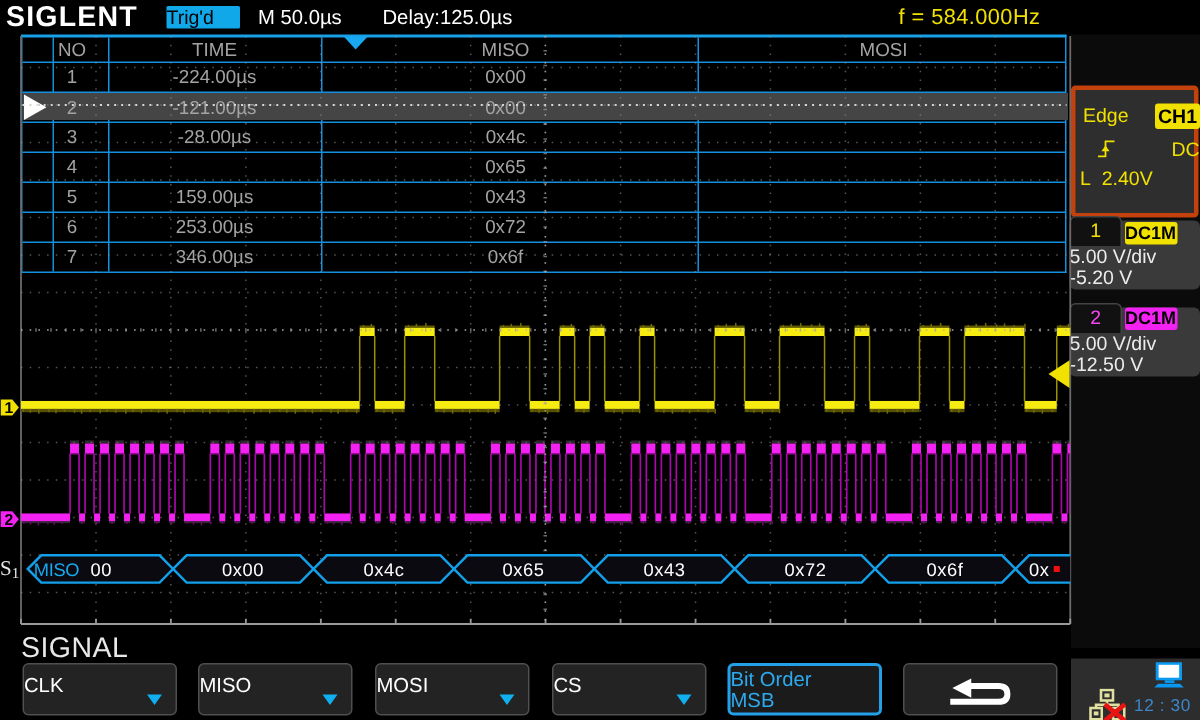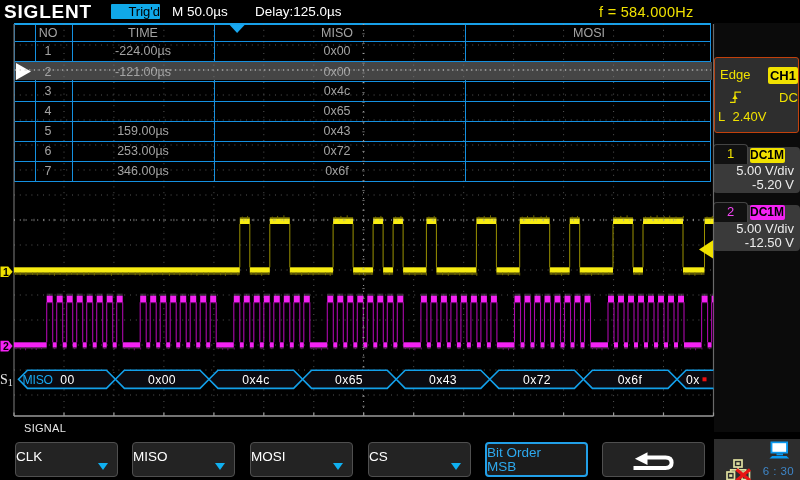--- a/index.html
+++ b/index.html
@@ -1,46 +1,46 @@
 <!DOCTYPE html>
 <html><head><meta charset="utf-8"><style>
 *{margin:0;padding:0;box-sizing:border-box}
 html,body{width:800px;height:480px;background:#000;font-family:"Liberation Sans",sans-serif;position:relative;overflow:hidden}
 #topbar{position:absolute;left:0;top:0;width:731px;height:23px;background:#000;color:#fff}
 #logo{position:absolute;left:4px;top:1px;font-size:19px;font-weight:bold;letter-spacing:.8px;color:#fff}
-#trigd{position:absolute;left:111px;top:3.5px;width:49px;height:15px;background:#10a8e8;color:#000;font-size:13px;text-align:right;line-height:16px;border-radius:1px}
+#trigd{position:absolute;left:111px;top:3.5px;width:49px;height:15px;background:#10a8e8;color:#000;font-size:13px;text-align:left;line-height:16px;border-radius:1px}
 #mtime{position:absolute;left:172px;top:4px;font-size:13.5px}
 #delay{position:absolute;left:255px;top:4px;font-size:13.5px}
 #freq{position:absolute;left:599px;top:3.5px;font-size:14.5px;letter-spacing:0.3px;color:#f0e100}
 #tbl{position:absolute;left:14px;top:23px;width:697px;height:158.5px;border:1.4px solid #1490e0;border-top:2.4px solid #18a0e8;background:#000;color:#a3a3a3;font-size:12px}
 #tbl .vl{position:absolute;top:0;bottom:0;width:1.4px;background:#1490e0}
 #tbl .hl0{position:absolute;left:0;right:0;height:1.4px;background:#1490e0}
 #tbl .hdr,#tbl .row>div{position:absolute}
 #tbl .row div{position:absolute;left:0;width:697px;height:20px;line-height:20px}
 #tbl .row div.hl{background:#454545;height:18.8px;margin-top:0.7px}
 #tbl span{position:absolute;text-align:center;top:0}
 #tbl .c1{left:14.5px;width:37px}
 #tbl .c2{left:57px;width:142px}
 #tbl .c3{left:196.5px;width:251px}
 #tbl .c4{left:451px;width:246px}
-#sig{position:absolute;left:24px;top:422px;font-size:11px;color:#e8e8e8;letter-spacing:.3px}
+#sig{position:absolute;left:14px;top:422px;font-size:19px;color:#e8e8e8;letter-spacing:.3px}
 .btn{position:absolute;top:441.5px;width:102.5px;height:35.5px;background:#232323;border:1.5px solid #4f4f4f;border-radius:4px;color:#fff;font-size:13.5px;text-align:left}
 .btn span{display:block;margin-top:6px}
 .btn i{position:absolute;right:9px;bottom:6px;width:0;height:0;border-left:5px solid transparent;border-right:5px solid transparent;border-top:7px solid #10b0f0}
 .btn.bo{border-color:#22a0e8;border-width:2px;color:#2da9ee;font-size:13.5px;background:#1b1b1b}
 .btn.bo div{margin-top:2px;line-height:14.5px}
 #btns{position:absolute;left:0;top:418px;width:714px;height:62px;background:#000}
 #corner{position:absolute;left:714px;top:432px;width:86px;height:48px;background:#000}
 #corner .in{position:absolute;left:0;top:7px;width:86px;height:41px;background:#2d2d2d}
 #clock{position:absolute;right:6px;bottom:3px;font-size:11.5px;color:#3e86c8;letter-spacing:.4px}
 #sidebar{position:absolute;left:714px;top:23px;width:86px;height:409px;background:#0b0b0b;color:#fff}
 .sbox{position:absolute;left:0;width:85px;border-radius:3px}
 #sb1{top:-1px;height:33px;background:#000;border:1px solid #2f2f2f;font-size:12.5px;padding:2px 0 0 3px;line-height:14.5px}
-#sb2{top:34px;height:76px;background:#2e2e2e;border:1px solid #c2410c;color:#f0e100;font-size:13px}
-.chbody{position:absolute;left:-1px;width:87px;height:46px;background:#3a3a3a;border-radius:4px;color:#ececec;font-size:13px;text-align:right;padding:17px 6px 0 0;line-height:13.8px}
+#sb2{top:34px;height:88px;background:#2e2e2e;border:3px solid #c2410c;color:#f0e100;font-size:13px}
+.chbody{position:absolute;left:-1px;width:87px;height:46px;background:#3a3a3a;border-radius:4px;color:#ececec;font-size:13px;text-align:left;padding:17px 6px 0 0;line-height:13.8px}
 .chtab{position:absolute;left:-1px;width:35px;height:20px;background:#111;border:1px solid #444;border-bottom:none;border-radius:4px 4px 0 0;text-align:center;font-size:13px;line-height:18px}
 .badge{position:absolute;left:36px;width:35px;height:15px;border-radius:2px;color:#000;font-size:12px;font-weight:bold;text-align:left;line-height:15px}
 </style></head>
 <body>
 <div id="topbar">
     <span id="logo">SIGLENT</span>
     <span id="trigd">Trig'd</span>
 <span id="mtime">M 50.0µs</span>
     <span id="delay">Delay:125.0µs</span>
     <span id="freq">f = 584.000Hz</span>
@@ -71,20 +71,21 @@
         <span class="c2">-224.00µs</span>
         <span class="c3">0x00</span>
       </div>
       <div class="hl" style="top:36px">
         <span class="c1">2</span>
         <span class="c2">-121.00µs</span>
         <span class="c3">0x00</span>
       </div>
       <div style="top:56px">
         <span class="c1">3</span>
+        <span class="c2">-28.00µs</span>
         <span class="c3">0x4c</span>
       </div>
       <div style="top:76px">
         <span class="c1">4</span>
         <span class="c3">0x65</span>
       </div>
       <div style="top:96px">
         <span class="c1">5</span>
         <span class="c2">159.00µs</span>
         <span class="c3">0x43</span>
@@ -160,21 +161,21 @@
   <g stroke="#e0e0a0" stroke-width="1.7" fill="none">
   <rect x="8" y="1" width="8" height="7"></rect>
         <rect x="1" y="13" width="7.5" height="7.5"></rect>
         <rect x="16" y="13" width="7.5" height="7.5"></rect>
   <path d="M12 8 V10.8 M4.7 13 V10.8 H19.7 V13"></path>
       </g>
   <rect x="10.3" y="3.3" width="3.4" height="2.6" fill="#e0e0a0"></rect>
   <rect x="3.2" y="15.3" width="3.1" height="2.6" fill="#e0e0a0"></rect>
   <path d="M10.5 10.5 L24 21.5 M24 10.5 L10.5 21.5" stroke="#e81414" stroke-width="3.2"></path>
 </svg>
-<span id="clock">6 : 30</span>
+<span id="clock">12 : 30</span>
   </div>
 
 <svg width="800" height="480" viewBox="0 0 800 480" style="position:absolute;left:0;top:0;pointer-events:none">
     <defs>
       <clipPath id="g">
         <rect x="14" y="24" width="699.5" height="392"></rect>
       </clipPath>
     </defs>
     <path d="M14 24 V416 M713.5 24 V416" stroke="#6a6a6a" stroke-width="1.2" fill="none"></path>
     <path d="M14 416 H713.5" stroke="#9a9a9a" stroke-width="1.3" fill="none"></path>

